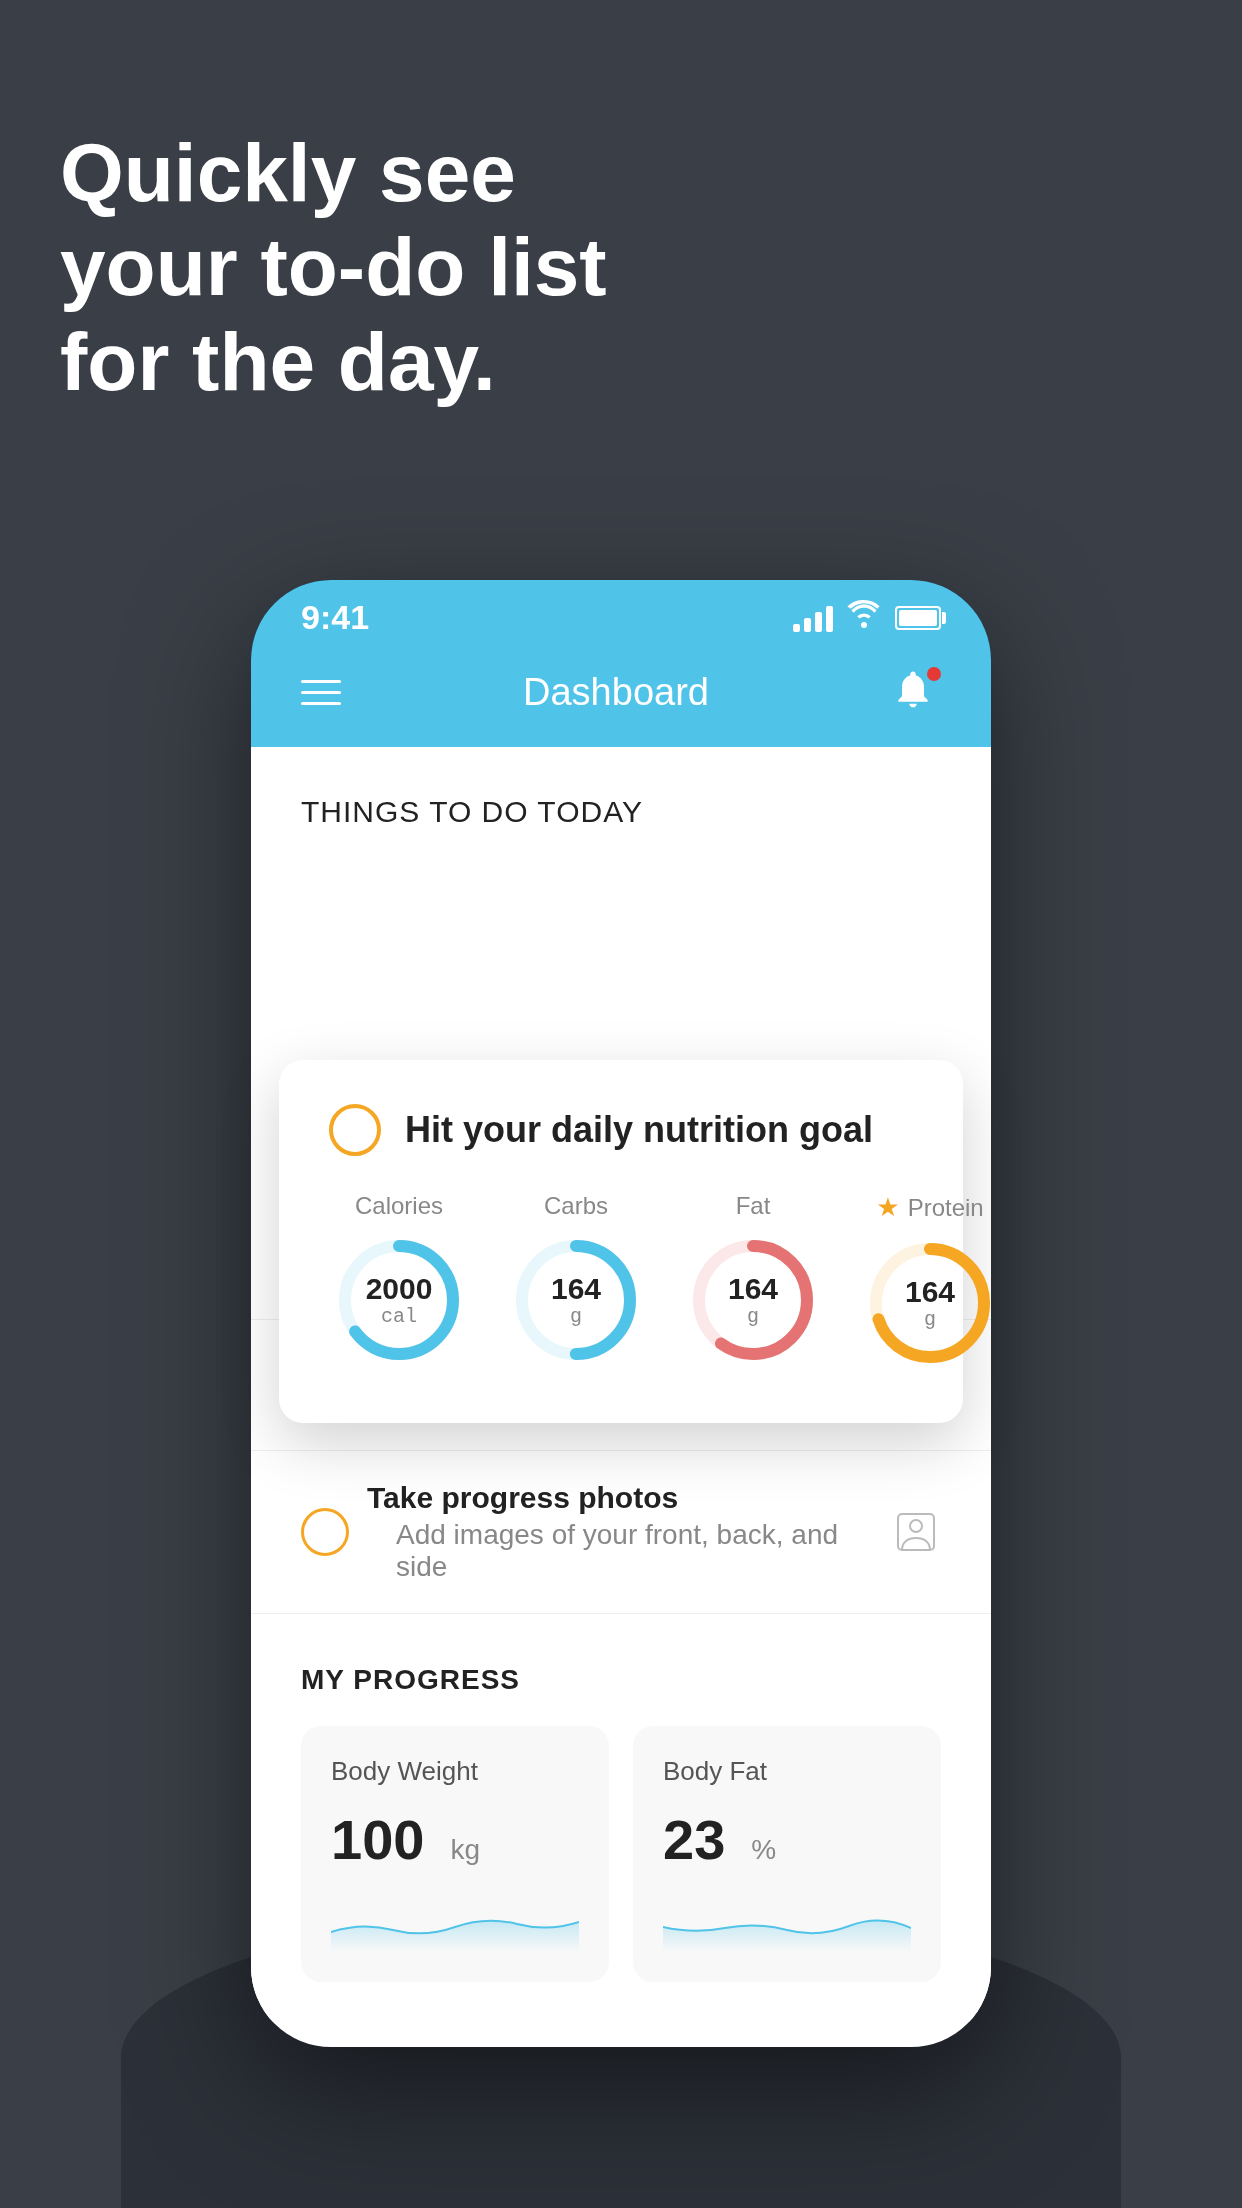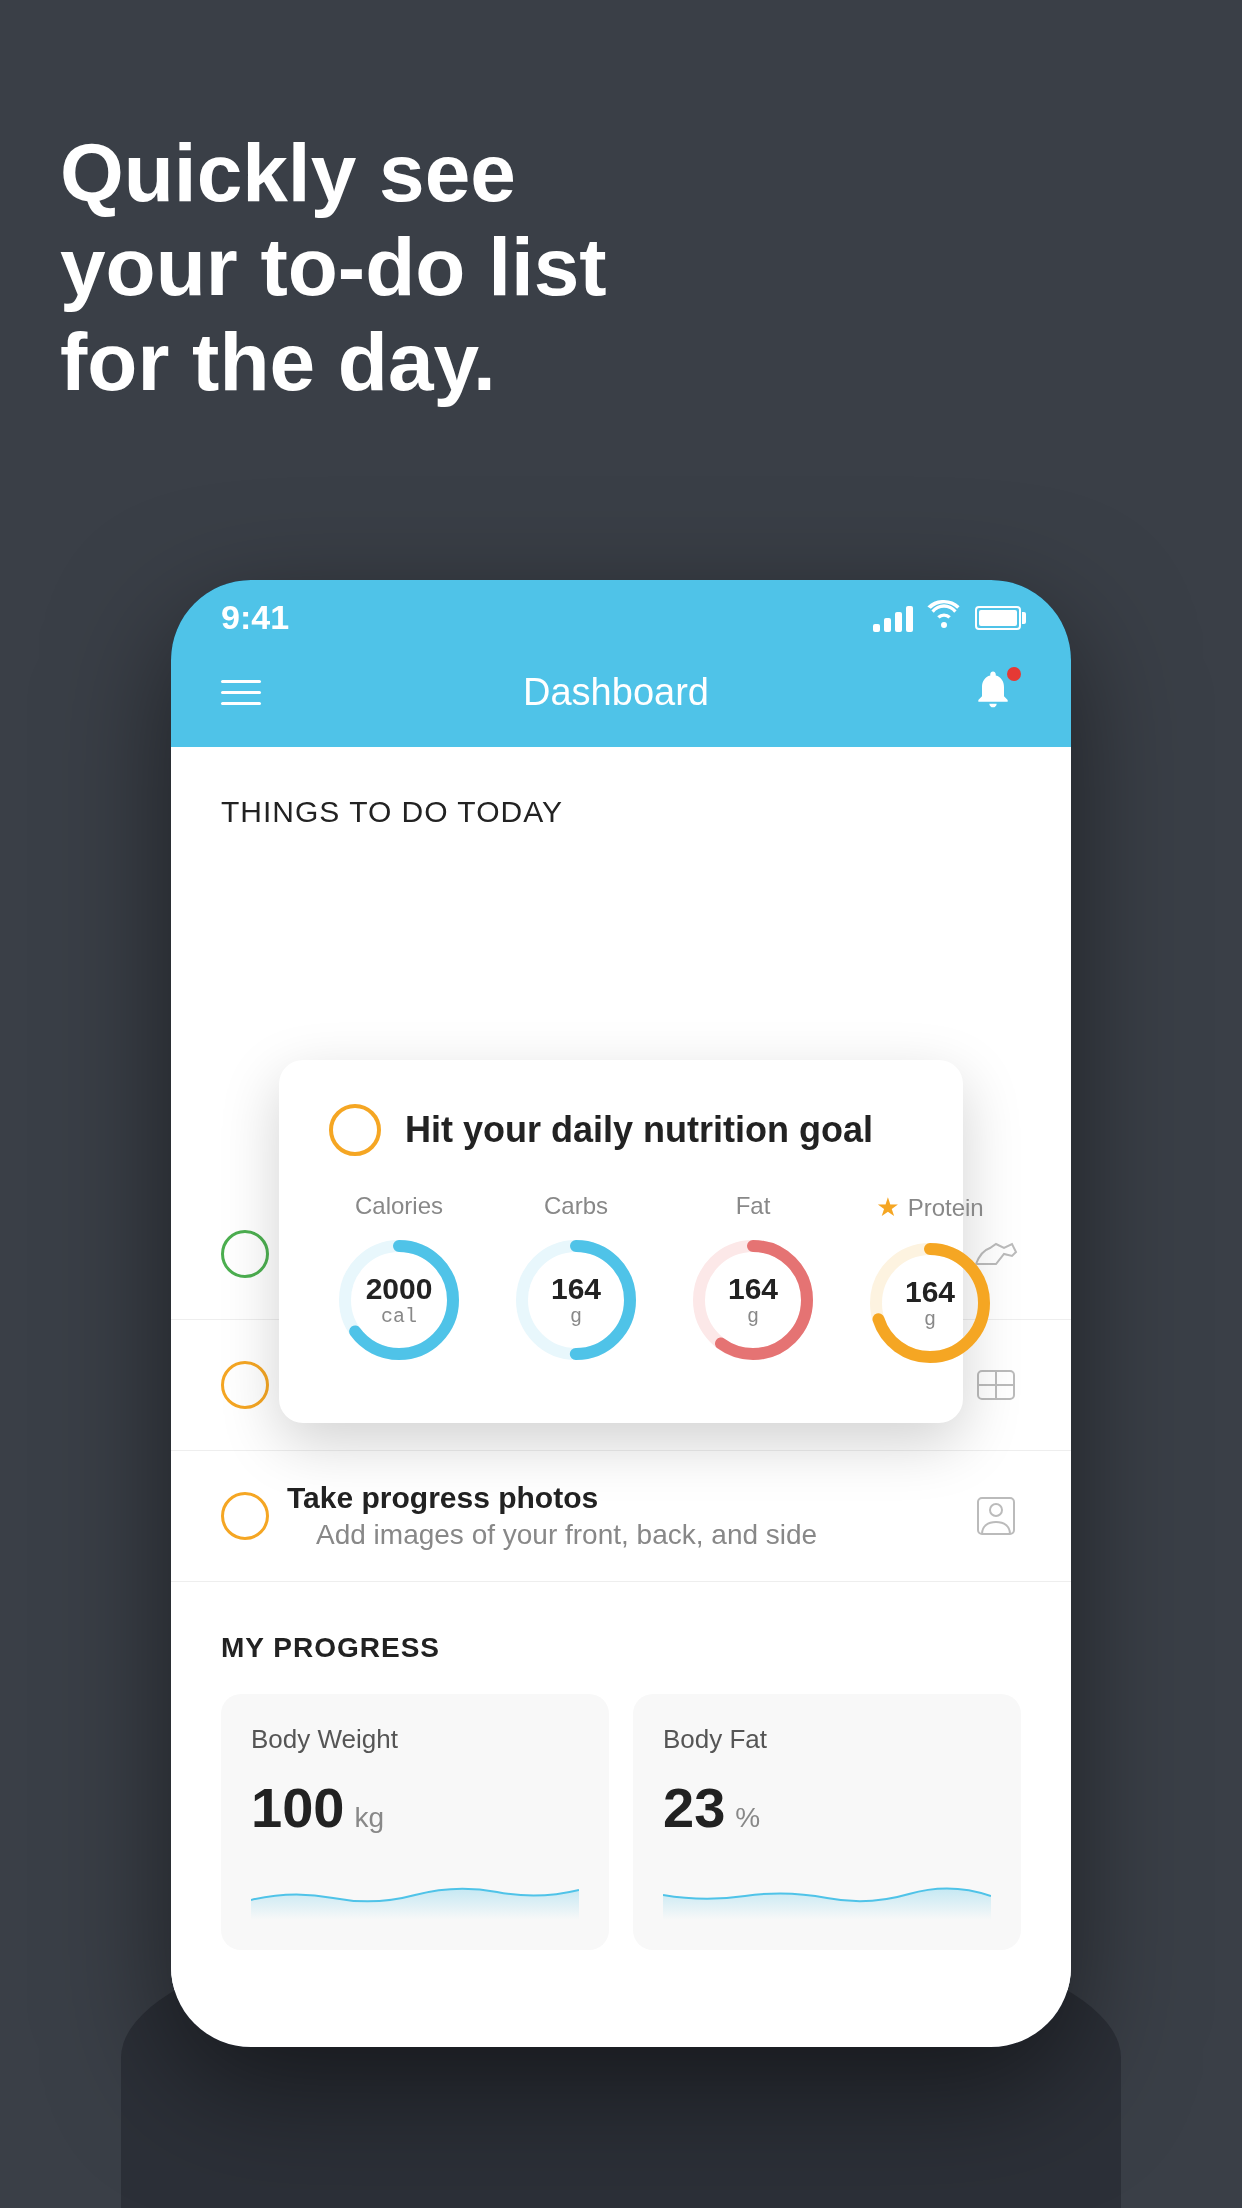--- a/index.html
+++ b/index.html
@@ -25,21 +25,21 @@
       z-index: 1;
       margin-top: 36px;
     }
 
     
     .phone {
       position: absolute;
       top: 580px;
       left: 50%;
       transform: translateX(-50%);
-      width: 900px;
+      width: 740px;
       background: #0f172a;
       border-radius: 80px;
       overflow: hidden;
       box-shadow: 0 40px 120px rgba(0,0,0,0.5);
       z-index: 2;
     }
 
     
     .status-bar {
       background: #4fc3e8;
@@ -371,20 +371,21 @@
 
     .progress-value {
       font-size: 56px;
       font-weight: 700;
       color: #222;
     }
 
     .progress-unit {
       font-size: 28px;
       color: #888;
+      margin-left: 16px;
     }
 
     
     .wave-chart {
       height: 60px;
       position: relative;
       overflow: hidden;
     }
 
     .wave-chart svg {

